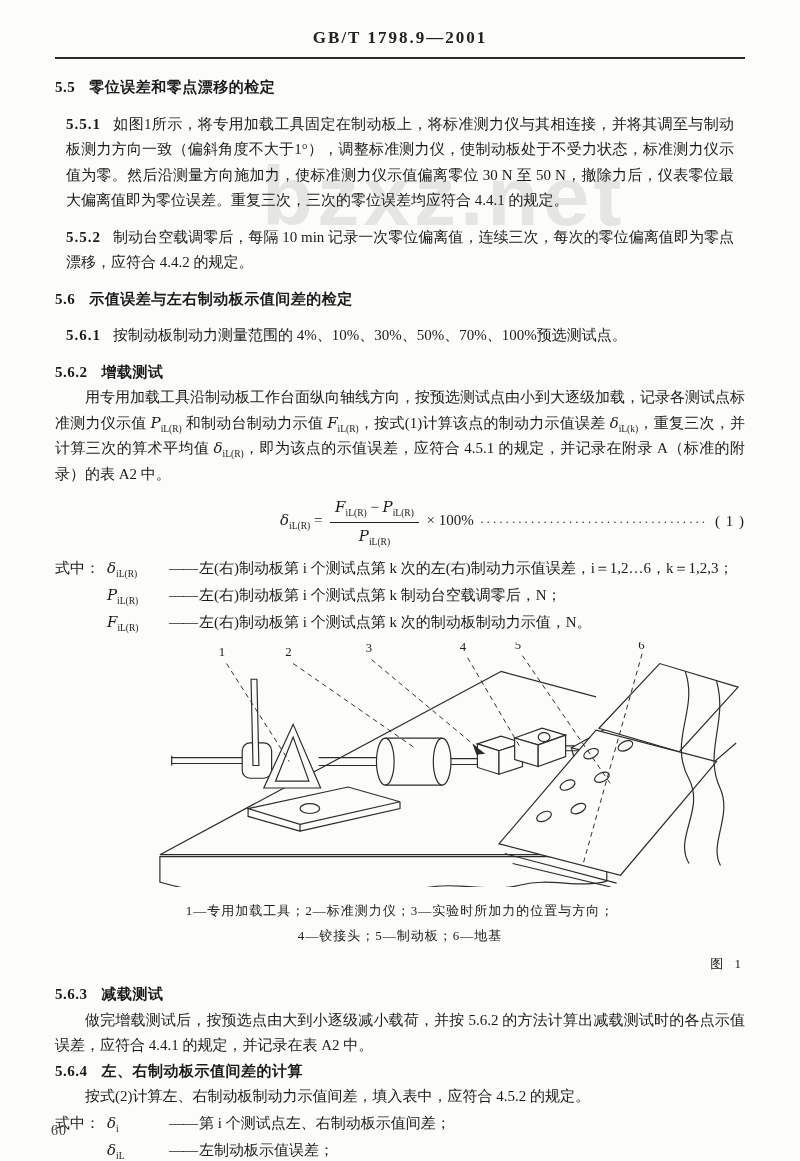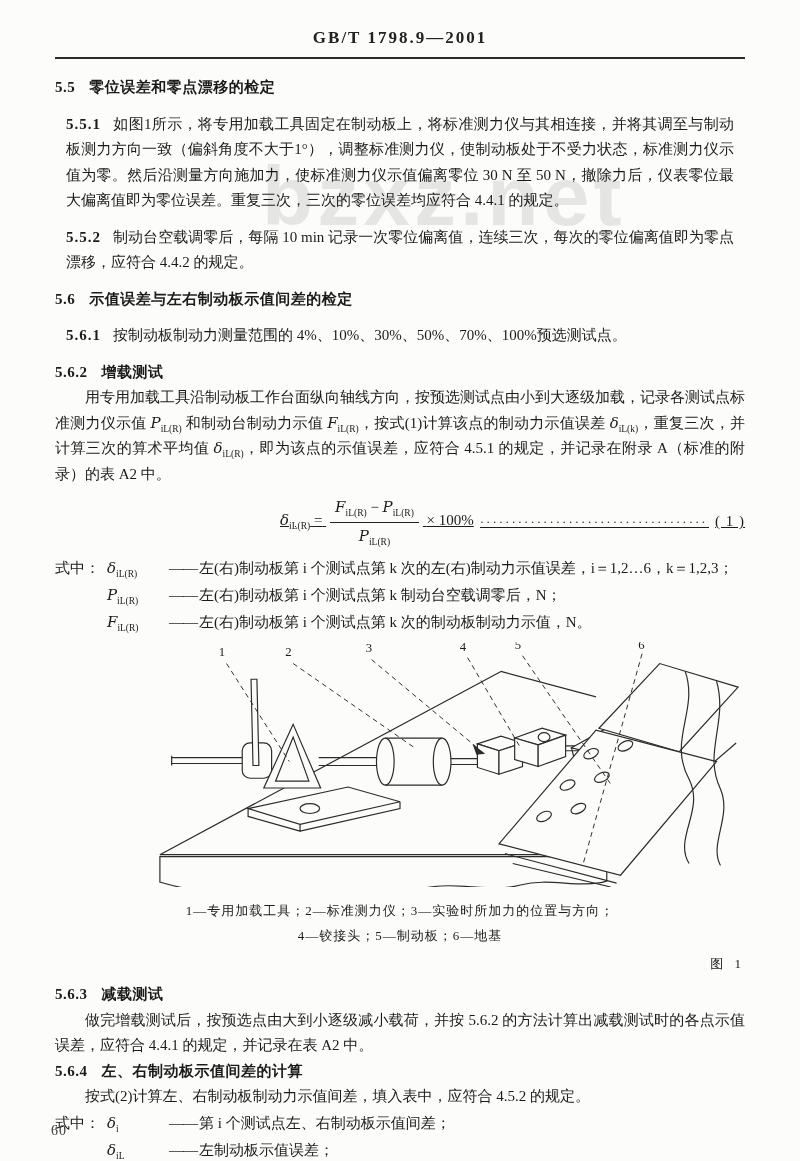--- a/index.html
+++ b/index.html
@@ -29,21 +29,21 @@
   }
   .body-text{margin-top:16px;font-size:15px;line-height:25.5px;text-align:justify;}
   p.clause{margin:11px;}
   p.clause .cnum{font-weight:bold;letter-spacing:1px;margin-right:12px;}
   p.head{margin:0;font-weight:bold;letter-spacing:.5px;}
   p.head .cnum{margin-right:14px;}
   p.indent{margin:0;text-indent:2em;}
   sub{font-size:9.5px;line-height:0;}
   .sym{font-style:italic;font-family:"DejaVu Serif","Liberation Serif",serif;}
 
-  .formula-row{display:flex;align-items:center;margin:8px 0 6px 0;font-size:15px;text-decoration:underline;}
+  .formula-row{display:flex;align-items:center;margin:8px 0 6px 0;font-size:15px;}
   .f-spacer1{width:225px;}
   .f-spacer2{width:305px;}
   .frac{display:inline-flex;flex-direction:column;text-align:center;vertical-align:middle;margin:0 4px;}
   .frac .num{padding:0 5px 1px 5px;border-bottom:1.4px solid #222;}
   .frac .den{padding:1px 5px 0 5px;}
   .f-leader{flex:1;overflow:hidden;white-space:nowrap;letter-spacing:2px;color:#333;margin:0 6px;font-size:13px;}
   .f-label{white-space:nowrap;letter-spacing:1px;}
 
   .where{font-size:15px;line-height:27px;}
   .where-row{display:flex;align-items:baseline;}

